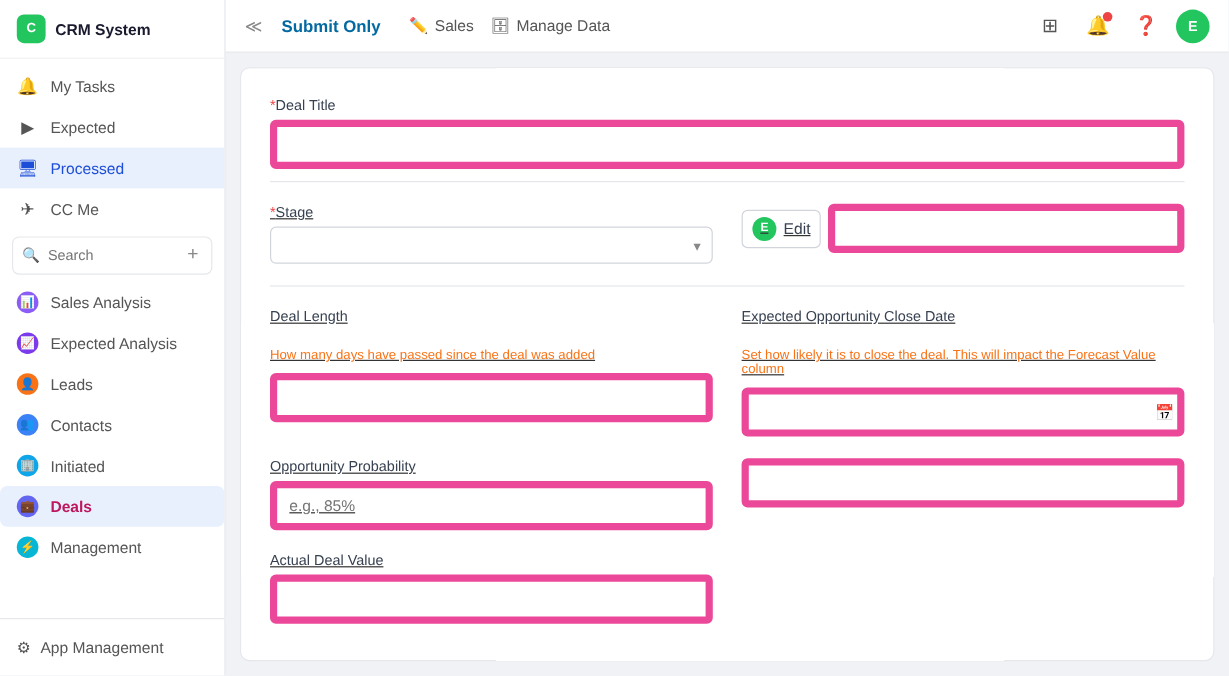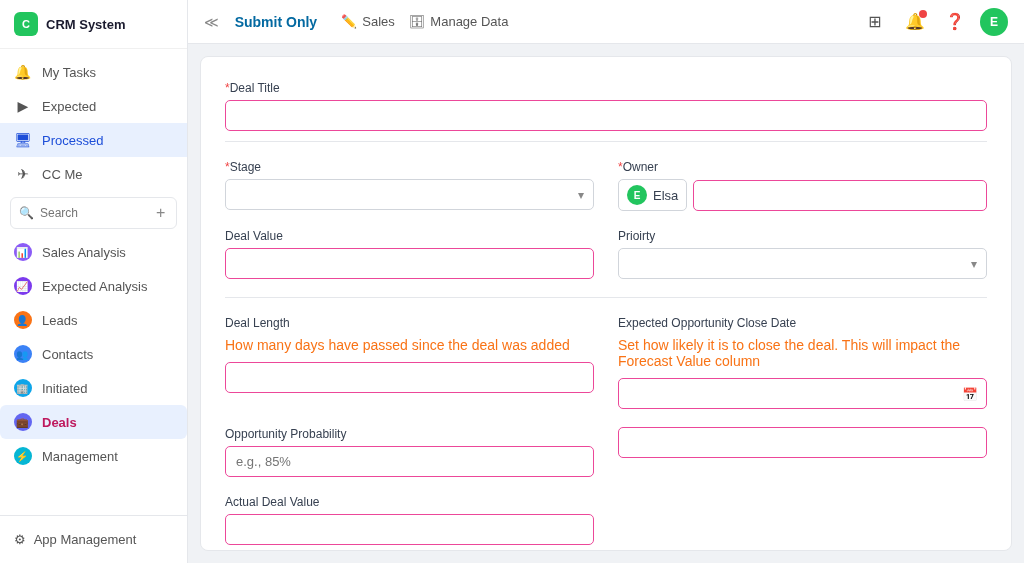--- a/index.html
+++ b/index.html
@@ -33,28 +33,28 @@
     .topbar-actions { display: flex; align-items: center; gap: 14px; margin-left: 8px; }
     .topbar-action { display: flex; align-items: center; gap: 5px; color: #555; cursor: pointer; font-size: 13px; }
     .topbar-right { margin-left: auto; display: flex; align-items: center; gap: 10px; }
     .icon-btn { width: 30px; height: 30px; display: flex; align-items: center; justify-content: center; cursor: pointer; color: #555; font-size: 16px; }
     .notif-btn { position: relative; }
     .notif-dot { width: 8px; height: 8px; background: #ef4444; border-radius: 50%; position: absolute; top: 3px; right: 3px; }
     .avatar { width: 28px; height: 28px; background: #22c55e; border-radius: 50%; display: flex; align-items: center; justify-content: center; color: white; font-size: 12px; font-weight: bold; cursor: pointer; }
 
     
     .content { flex: 1; overflow-y: auto; background: #fff; margin: 12px; border-radius: 8px; padding: 24px; border: 1px solid #e5e7eb; }
-    .form-row { display: flex; gap: 24px; margin-bottom: 18px; }
+    .form-row { display: flex; gap: 24px; margin-bottom: 18px; text-decoration: underline; }
     .form-group { flex: 1; display: flex; flex-direction: column; gap: 5px; }
     .form-label { font-size: 12px; font-weight: 500; color: #374151; }
-    .form-input { border: 1px solid #ec4899; border-radius: 5px; padding: 7px 10px; font-size: 13px; color: #374151; outline: none; width: 100%; }
+    .form-input { border: 6px solid #ec4899; border-radius: 5px; padding: 7px 10px; font-size: 13px; color: #374151; outline: none; width: 100%; }
     .form-select { border: 1px solid #d1d5db; border-radius: 5px; padding: 7px 10px; font-size: 13px; color: #374151; outline: none; width: 100%; appearance: none; background: white; cursor: pointer; }
     .select-wrapper { position: relative; }
     .select-wrapper::after { content: '▾'; position: absolute; right: 10px; top: 50%; transform: translateY(-50%); color: #888; pointer-events: none; font-size: 12px; }
-    .form-hint { font-size: 14px; color: #f97316; margin-top: 2px; }
+    .form-hint { font-size: 11px; color: #f97316; margin-top: 14px; }
     .owner-row { display: flex; align-items: center; gap: 6px; border: 1px solid #d1d5db; border-radius: 5px; padding: 5px 8px; }
     .owner-avatar { width: 20px; height: 20px; background: #22c55e; border-radius: 50%; display: flex; align-items: center; justify-content: center; color: white; font-size: 10px; font-weight: bold; }
     .owner-name { font-size: 13px; color: #374151; }
     .date-input-wrapper { position: relative; }
     .date-input-wrapper .cal-icon { position: absolute; right: 8px; top: 50%; transform: translateY(-50%); color: #888; cursor: pointer; font-size: 13px; }
     .divider { border: none; border-top: 1px solid #e5e7eb; margin: 10px 0 18px; }
   </style>
 </head>
 <body>
 
@@ -171,47 +171,30 @@
         <label class="form-label">
           <span style="color:#ef4444;">*</span><span>Stage</span>
         </label>
         <div class="select-wrapper">
           <select class="form-select">
             <option value=""></option>
           </select>
         </div>
       </div>
       <div class="form-group">
-        <label class="form-label">
-          <span style="color:#ef4444;">*</span><span>Owner</span>
-        </label>
         <div style="display:flex;gap:6px;align-items:center;">
           <div class="owner-row" style="flex:0 0 auto;">
             <div class="owner-avatar">E</div>
-            <span class="owner-name">Elsa</span>
+            <span class="owner-name">Edit</span>
           </div>
           <input class="form-input" type="text" value="" style="flex: 1 1 0%;">
         </div>
       </div>
     </div>
 
-    <div class="form-row">
-      <div class="form-group">
-        <label class="form-label">Deal Value</label>
-        <input class="form-input" type="text" value="" style="">
-      </div>
-      <div class="form-group">
-        <label class="form-label">Prioirty</label>
-        <div class="select-wrapper">
-          <select class="form-select">
-            <option value=""></option>
-          </select>
-        </div>
-      </div>
-    </div>
 
     <hr class="divider">
 
     <div class="form-row">
       <div class="form-group">
         <label class="form-label">Deal Length</label>
         <div class="form-hint">How many days have passed since the deal was added</div>
         <input class="form-input" type="text" value="" style="margin-top: 4px;">
       </div>
       <div class="form-group">

